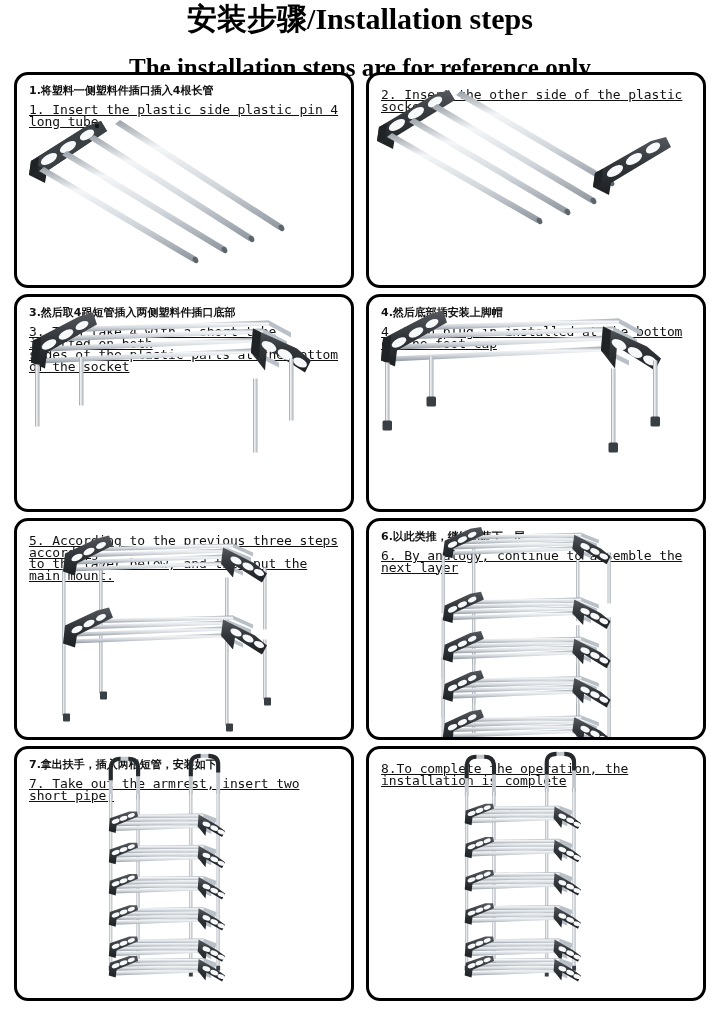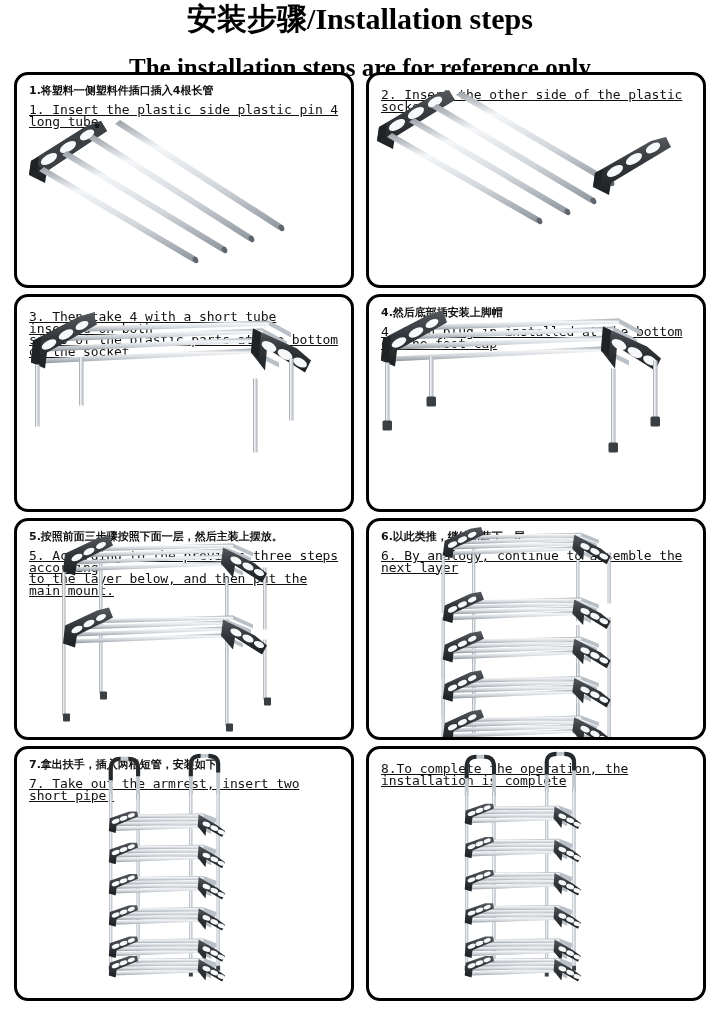--- a/index.html
+++ b/index.html
@@ -174,20 +174,21 @@
             <ellipse cx="265" cy="84" rx="9" ry="4.5" transform="rotate(-31 265 84)" fill="#f7f8f9"></ellipse>
             <ellipse cx="284" cy="73" rx="8" ry="4.2" transform="rotate(-31 284 73)" fill="#f7f8f9"></ellipse>
             <path d="M224 112 L226 98 L234 94 L232 109 Z" fill="#202326"></path>
           </g>
         </svg>
       </div>
     </div>
 
     <div class="panel">
       <div class="panel-text">
+        <div class="line-cn">3.然后取4跟短管插入两侧塑料件插口底部</div>
         <div class="line-en">
           <span>3. Then take 4 with a short tube inserted on both</span>
           <span>sides of the plastic parts at the bottom of the socket</span>
         </div>
       </div>
       <div class="art">
         <svg viewBox="0 0 334 205" preserveAspectRatio="xMidYMid meet">
           <defs>
             <linearGradient id="tubeC" x1="0" y1="0" x2="0" y2="1">
               <stop offset="0%" stop-color="#9aa1a8"></stop>
@@ -305,21 +306,20 @@
             <rect x="239.5" y="142" width="9.5" height="10" rx="1.5" fill="#3a3f44"></rect>
             <rect x="284" y="60" width="4.5" height="58" fill="url(#legD)"></rect>
             <rect x="281.5" y="116" width="9.5" height="10" rx="1.5" fill="#3a3f44"></rect>
           </g>
         </svg>
       </div>
     </div>
 
     <div class="panel">
       <div class="panel-text">
-        <div class="line-cn">5.按照前面三步骤按照下面一层，然后主装上摆放。</div>
         <div class="line-en">
           <span>5. According to the previous three steps according</span>
           <span>to the layer below, and then put the main mount.</span>
         </div>
       </div>
       <div class="art">
         <svg viewBox="0 0 334 215" preserveAspectRatio="xMidYMid meet">
           <defs>
             <linearGradient id="tubeE" x1="0" y1="0" x2="0" y2="1">
               <stop offset="0%" stop-color="#9aa1a8"></stop>

